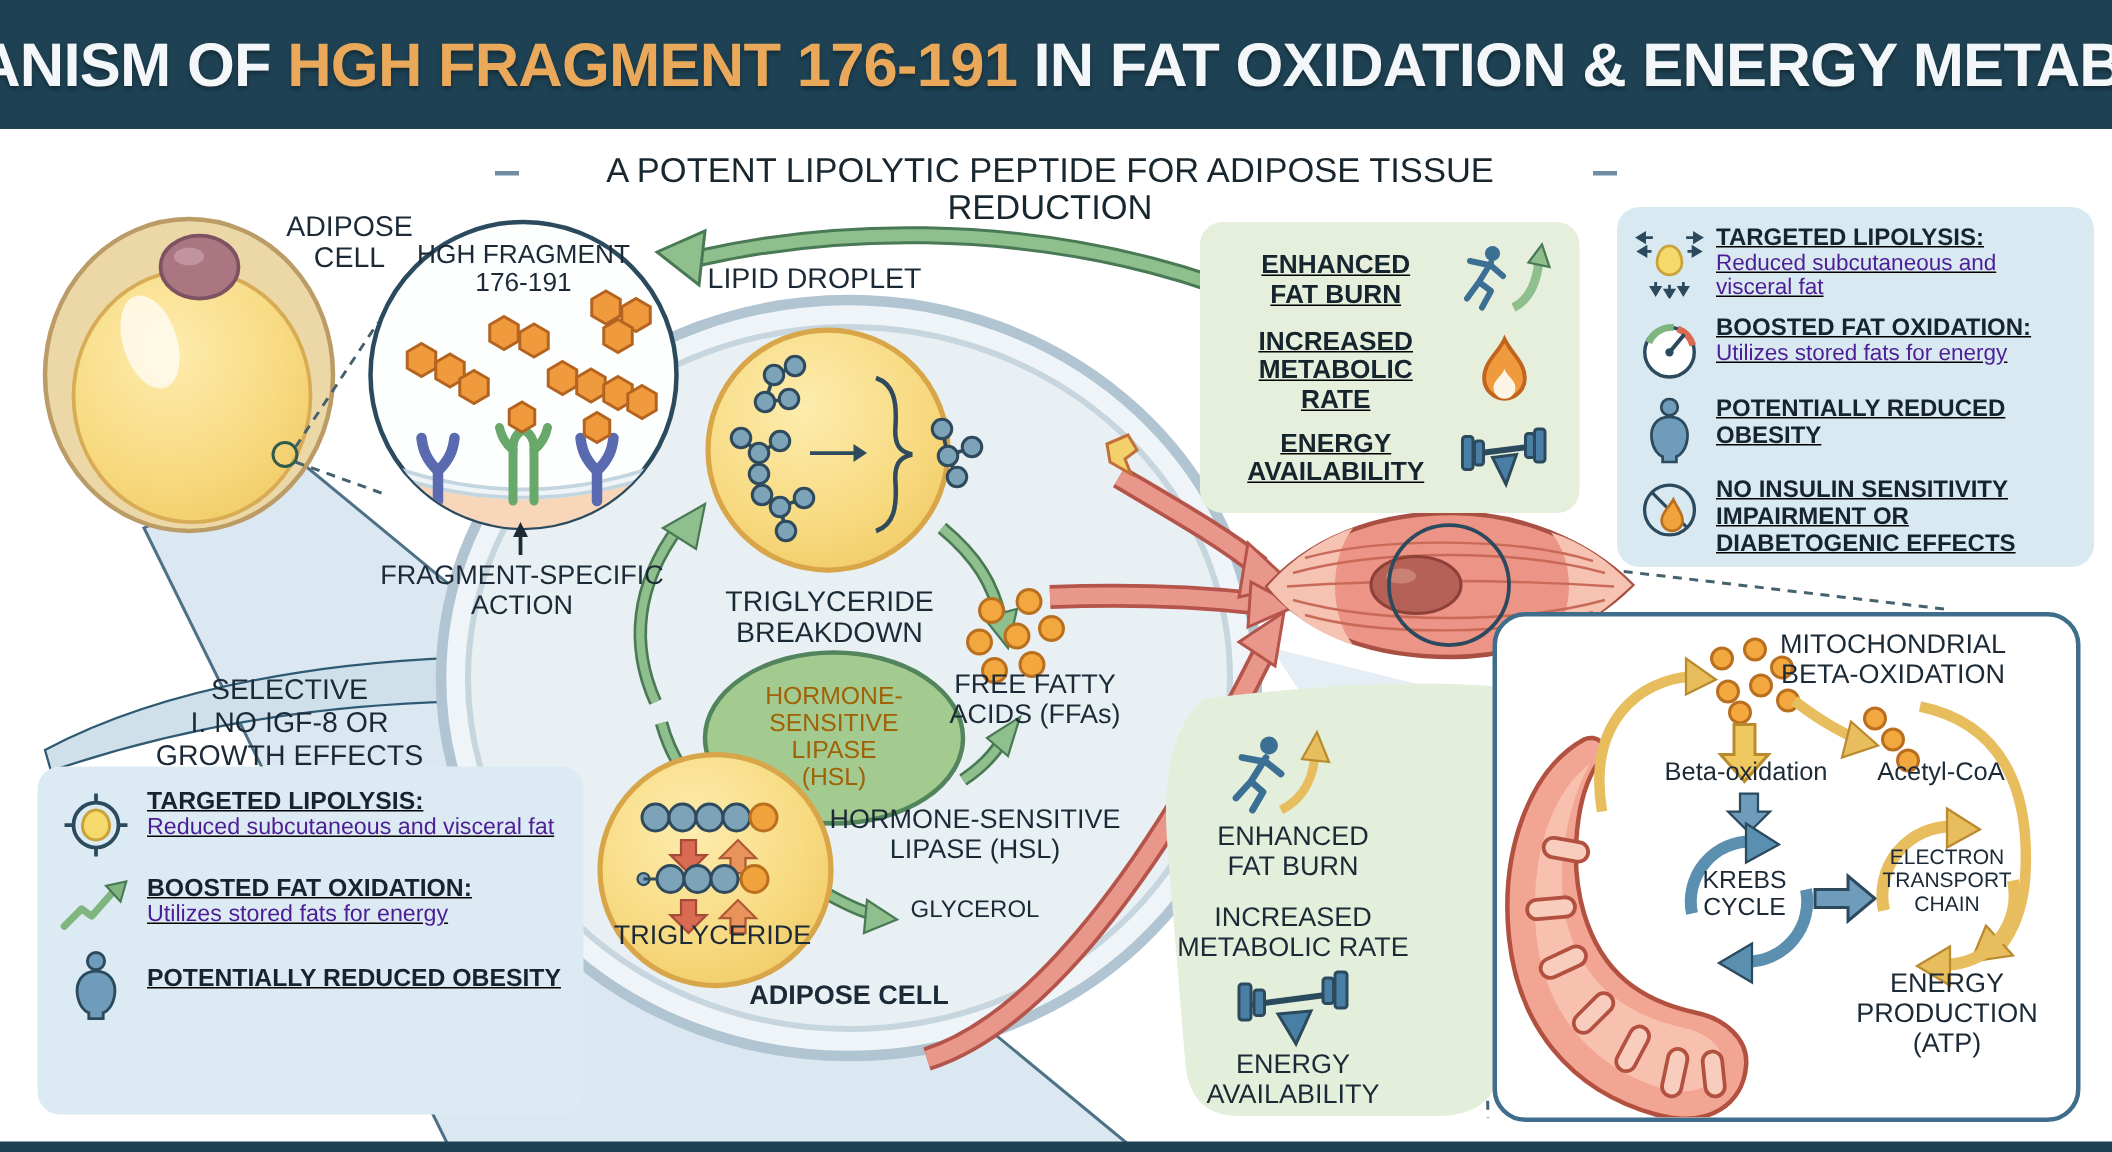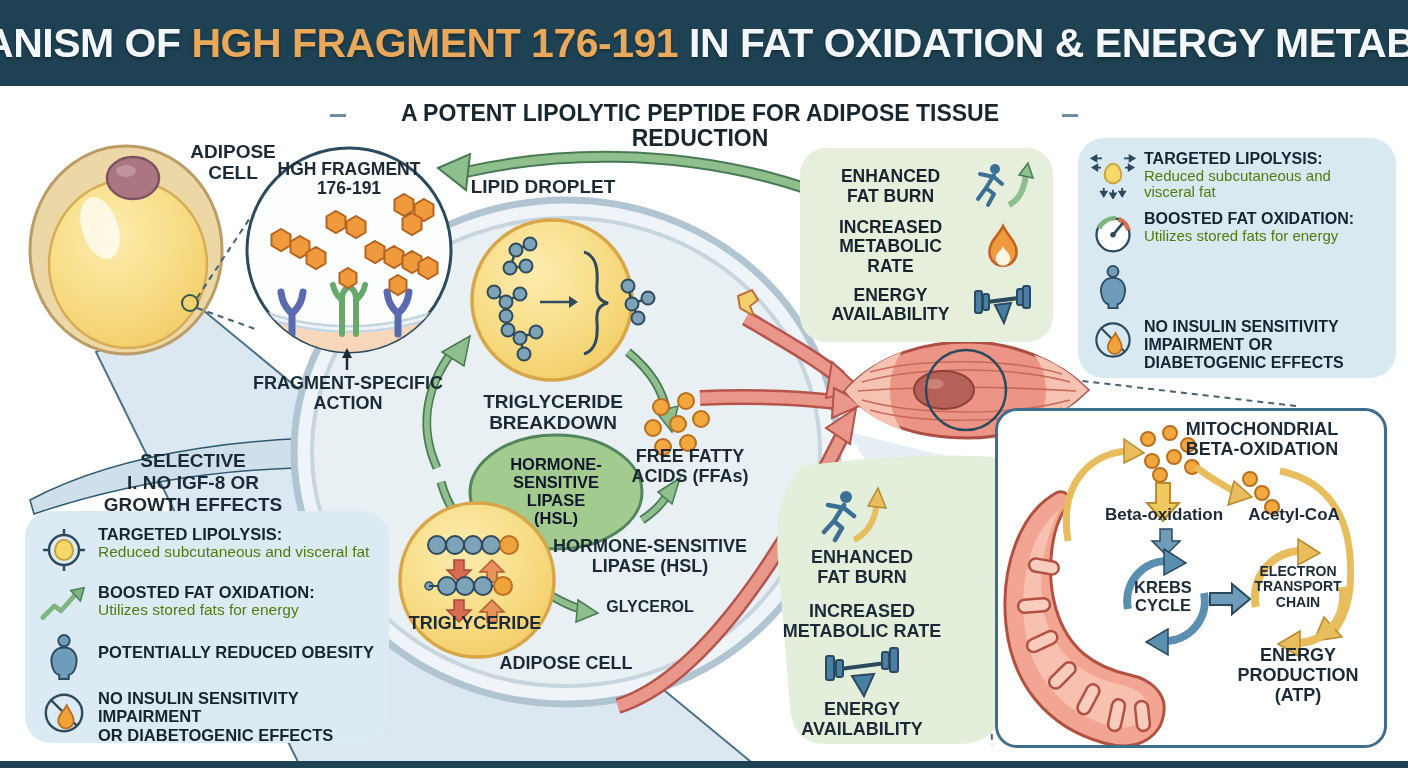--- a/index.html
+++ b/index.html
@@ -5,33 +5,33 @@
   html,body{margin:0;padding:0;}
   body{width:1408px;height:768px;position:relative;background:#ffffff;overflow:hidden;
        font-family:"Liberation Sans",sans-serif;}
   .header{position:absolute;left:0;top:0;width:1408px;height:86px;background:#1e4254;z-index:4;
           display:flex;align-items:center;justify-content:center;}
   .header-title{font-size:41px;font-weight:bold;color:#f4f7f9;letter-spacing:-0.5px;white-space:nowrap;
                 text-shadow:0 2px 3px rgba(0,0,0,0.35);}
   .header-title .hl{color:#e9a85a;}
   .bottombar{position:absolute;left:0;bottom:0;width:1408px;height:7px;background:#1e4254;z-index:4;}
   #main-svg{position:absolute;left:0;top:0;z-index:1;}
-  .lbl{position:absolute;z-index:3;font-weight:bold;color:#1b2a36;text-align:center;
+  .lbl{position:absolute;z-index:3;font-weight:normal;color:#1b2a36;text-align:center;
        white-space:pre-line;line-height:1.1;transform:translateX(-50%);}
-  .panel{position:absolute;z-index:2;border-radius:26px;}
+  .panel{position:absolute;z-index:2;border-radius:15px;text-decoration:underline;}
   .left-box{left:25px;top:511px;width:364px;height:232px;background:#dcebf3;padding:14px 12px 10px 14px;box-sizing:border-box;}
   .right-box{left:1078px;top:138px;width:318px;height:240px;background:#d9e9f2;padding:12px 10px 8px 12px;box-sizing:border-box;}
   .green-box{left:800px;top:148px;width:253px;height:194px;background:#e5efdc;padding:10px 14px;box-sizing:border-box;
              display:flex;flex-direction:column;justify-content:space-around;}
   .brow{display:flex;align-items:flex-start;margin-bottom:9px;}
   .brow:last-child{margin-bottom:0;}
   .bicon{flex:0 0 50px;margin-right:9px;margin-top:1px;}
   .right-box .bicon{flex:0 0 46px;margin-right:8px;}
   .btitle{font-weight:bold;font-size:16.5px;color:#16242e;line-height:1.12;white-space:pre-line;}
-  .bdesc{font-size:15.5px;color:#4d7c0f;line-height:1.1;white-space:pre-line;}
+  .bdesc{font-size:15.5px;color:#4c1d95;line-height:1.1;white-space:pre-line;}
   .right-box .btitle{font-size:16px;}
   .right-box .bdesc{font-size:15px;}
   .grow{display:flex;align-items:center;}
   .glabel{flex:1;font-weight:bold;font-size:17.5px;color:#16242e;text-align:center;line-height:1.12;white-space:pre-line;}
   .gicon{flex:0 0 72px;display:flex;justify-content:center;}
   .mito-box{position:absolute;left:995px;top:408px;width:392px;height:340px;background:#ffffff;
             border:3px solid #3f6e8c;border-radius:22px;z-index:2;box-sizing:border-box;overflow:hidden;}
   .mito-svg{position:absolute;left:0;top:0;}
   .dash{position:absolute;height:3px;background:#6f8ca0;z-index:3;}
 </style>
@@ -272,21 +272,21 @@
 176-191</div>
 <div class="lbl" style="left:348px;top:374px;font-size:18px;">FRAGMENT-SPECIFIC
 ACTION</div>
 <div class="lbl" style="left:193px;top:450px;font-size:19px;line-height:1.15;">SELECTIVE
 I. NO IGF-8 OR
 GROWTH EFFECTS</div>
 
 <div class="lbl" style="left:543px;top:177px;font-size:19px;text-align:right;">LIPID DROPLET</div>
 <div class="lbl" style="left:553px;top:392px;font-size:19px;">TRIGLYCERIDE
 BREAKDOWN</div>
-<div class="lbl" style="left:556px;top:455px;font-size:16.5px;color:#0f172a;">HORMONE-
+<div class="lbl" style="left:556px;top:455px;font-size:16.5px;color:#a16207;">HORMONE-
 SENSITIVE
 LIPASE
 (HSL)</div>
 <div class="lbl" style="left:690px;top:447px;font-size:18px;">FREE FATTY
 ACIDS (FFAs)</div>
 <div class="lbl" style="left:650px;top:537px;font-size:18px;">HORMONE-SENSITIVE
 LIPASE (HSL)</div>
 <div class="lbl" style="left:650px;top:598px;font-size:16px;">GLYCEROL</div>
 <div class="lbl" style="left:475px;top:614px;font-size:18px;">TRIGLYCERIDE</div>
 <div class="lbl" style="left:566px;top:654px;font-size:18px;font-weight:600;">ADIPOSE CELL</div>
@@ -333,31 +333,20 @@
         <div class="bdesc">Utilizes stored fats for energy</div>
       </div>
   </div>
   <div class="brow">
     <svg class="bicon" width="36" height="46" viewBox="0 0 36 48">
       <circle cx="18" cy="7" r="6" fill="#6f9cba" stroke="#2c4a5e" stroke-width="2"></circle>
       <path d="M18,14 C8,14 4,22 5,30 C6,38 10,42 13,43 L13,47 H23 L23,43 C26,42 30,38 31,30 C32,22 28,14 18,14 Z" fill="#6f9cba" stroke="#2c4a5e" stroke-width="2"></path>
     </svg>
     <div class="btxt">
         <div class="btitle" style="padding-top:10px;">POTENTIALLY REDUCED OBESITY</div>
-      </div>
-  </div>
-  <div class="brow">
-    <svg class="bicon" width="46" height="46" viewBox="0 0 48 48">
-      <circle cx="24" cy="24" r="19" fill="none" stroke="#2c4a5e" stroke-width="2.5"></circle>
-      <line x1="10" y1="10" x2="38" y2="38" stroke="#2c4a5e" stroke-width="2.5"></line>
-      <path d="M27,16 C23,23 18,26 18,32 a8,8 0 0 0 16,0 C34,26 30,23 27,16 Z" fill="#f0a33c" stroke="#b96f1e" stroke-width="2"></path>
-    </svg>
-    <div class="btxt">
-        <div class="btitle">NO INSULIN SENSITIVITY IMPAIRMENT
-OR DIABETOGENIC EFFECTS</div>
       </div>
   </div>
 </div>
 
 <div class="panel green-box">
   <div class="grow">
     <div class="glabel">ENHANCED
 FAT BURN</div>
     <div class="gicon">
         <svg width="66" height="52" viewBox="0 0 64 52">
@@ -434,20 +423,24 @@
     <div class="btxt">
         <div class="btitle">BOOSTED FAT OXIDATION:</div>
         <div class="bdesc">Utilizes stored fats for energy</div>
       </div>
   </div>
   <div class="brow">
     <svg class="bicon" width="34" height="44" viewBox="0 0 36 48">
       <circle cx="18" cy="7" r="6" fill="#6f9cba" stroke="#2c4a5e" stroke-width="2"></circle>
       <path d="M18,14 C8,14 4,22 5,30 C6,38 10,42 13,43 L13,47 H23 L23,43 C26,42 30,38 31,30 C32,22 28,14 18,14 Z" fill="#6f9cba" stroke="#2c4a5e" stroke-width="2"></path>
     </svg>
+    <div class="btxt">
+        <div class="btitle">POTENTIALLY REDUCED
+OBESITY</div>
+      </div>
   </div>
   <div class="brow">
     <svg class="bicon" width="42" height="42" viewBox="0 0 48 48">
       <circle cx="24" cy="24" r="19" fill="none" stroke="#2c4a5e" stroke-width="2.5"></circle>
       <line x1="10" y1="10" x2="38" y2="38" stroke="#2c4a5e" stroke-width="2.5"></line>
       <path d="M27,16 C23,23 18,26 18,32 a8,8 0 0 0 16,0 C34,26 30,23 27,16 Z" fill="#f0a33c" stroke="#b96f1e" stroke-width="2"></path>
     </svg>
     <div class="btxt">
         <div class="btitle">NO INSULIN SENSITIVITY
 IMPAIRMENT OR

